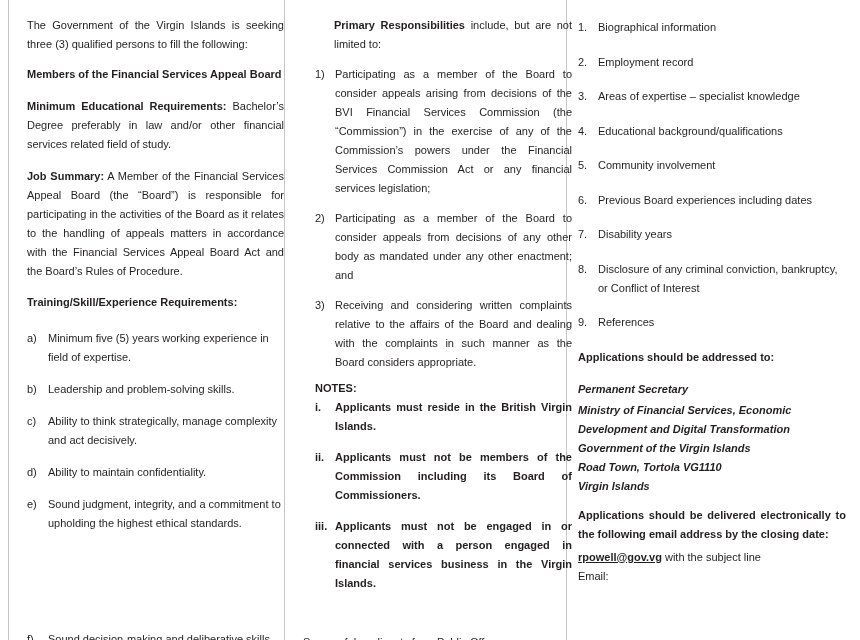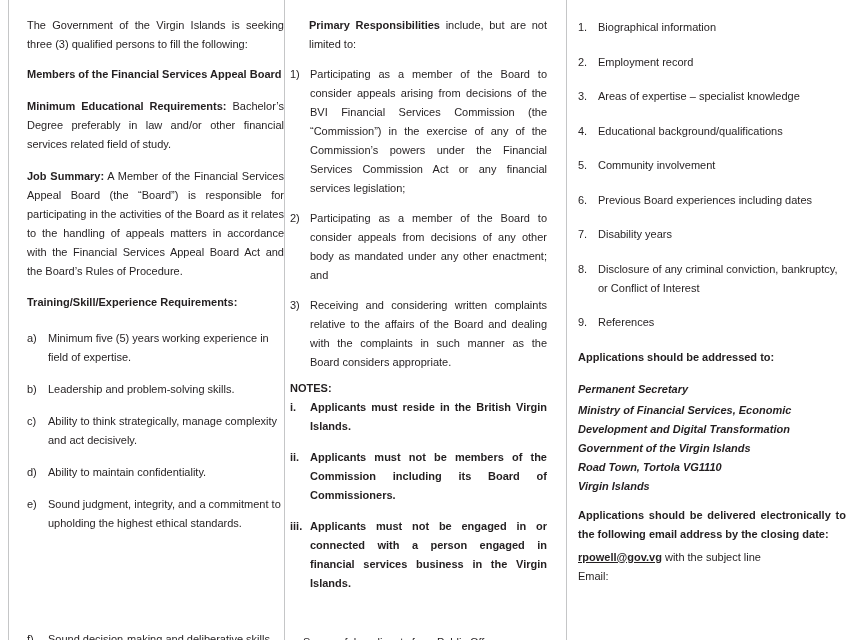--- a/index.html
+++ b/index.html
@@ -13,21 +13,21 @@
     line-height:19px;
     color:#231f20;
   }
   .vrule { position:absolute; top:0; bottom:0; width:1px; background:#c5c6c7; }
   .rule-left { left:8px; }
   .rule-1 { left:284px; }
   .rule-2 { left:566px; }
 
   .col { position:absolute; top:16px; }
   .col1 { left:27px;  width:257px; }
-  .col2 { left:290px; width:257px; }
+  .col2 { left:315px; width:257px; }
   .col3 { left:578px; width:268px; top:18px; }
 
   p { margin:0; }
   .b { font-weight:bold; }
   .just { text-align:justify; }
   .u { text-decoration:underline; }
 
   .mb11 { margin-bottom:11px; }
   .mb12 { margin-bottom:12px; }
   .mb13 { margin-bottom:13px; }

